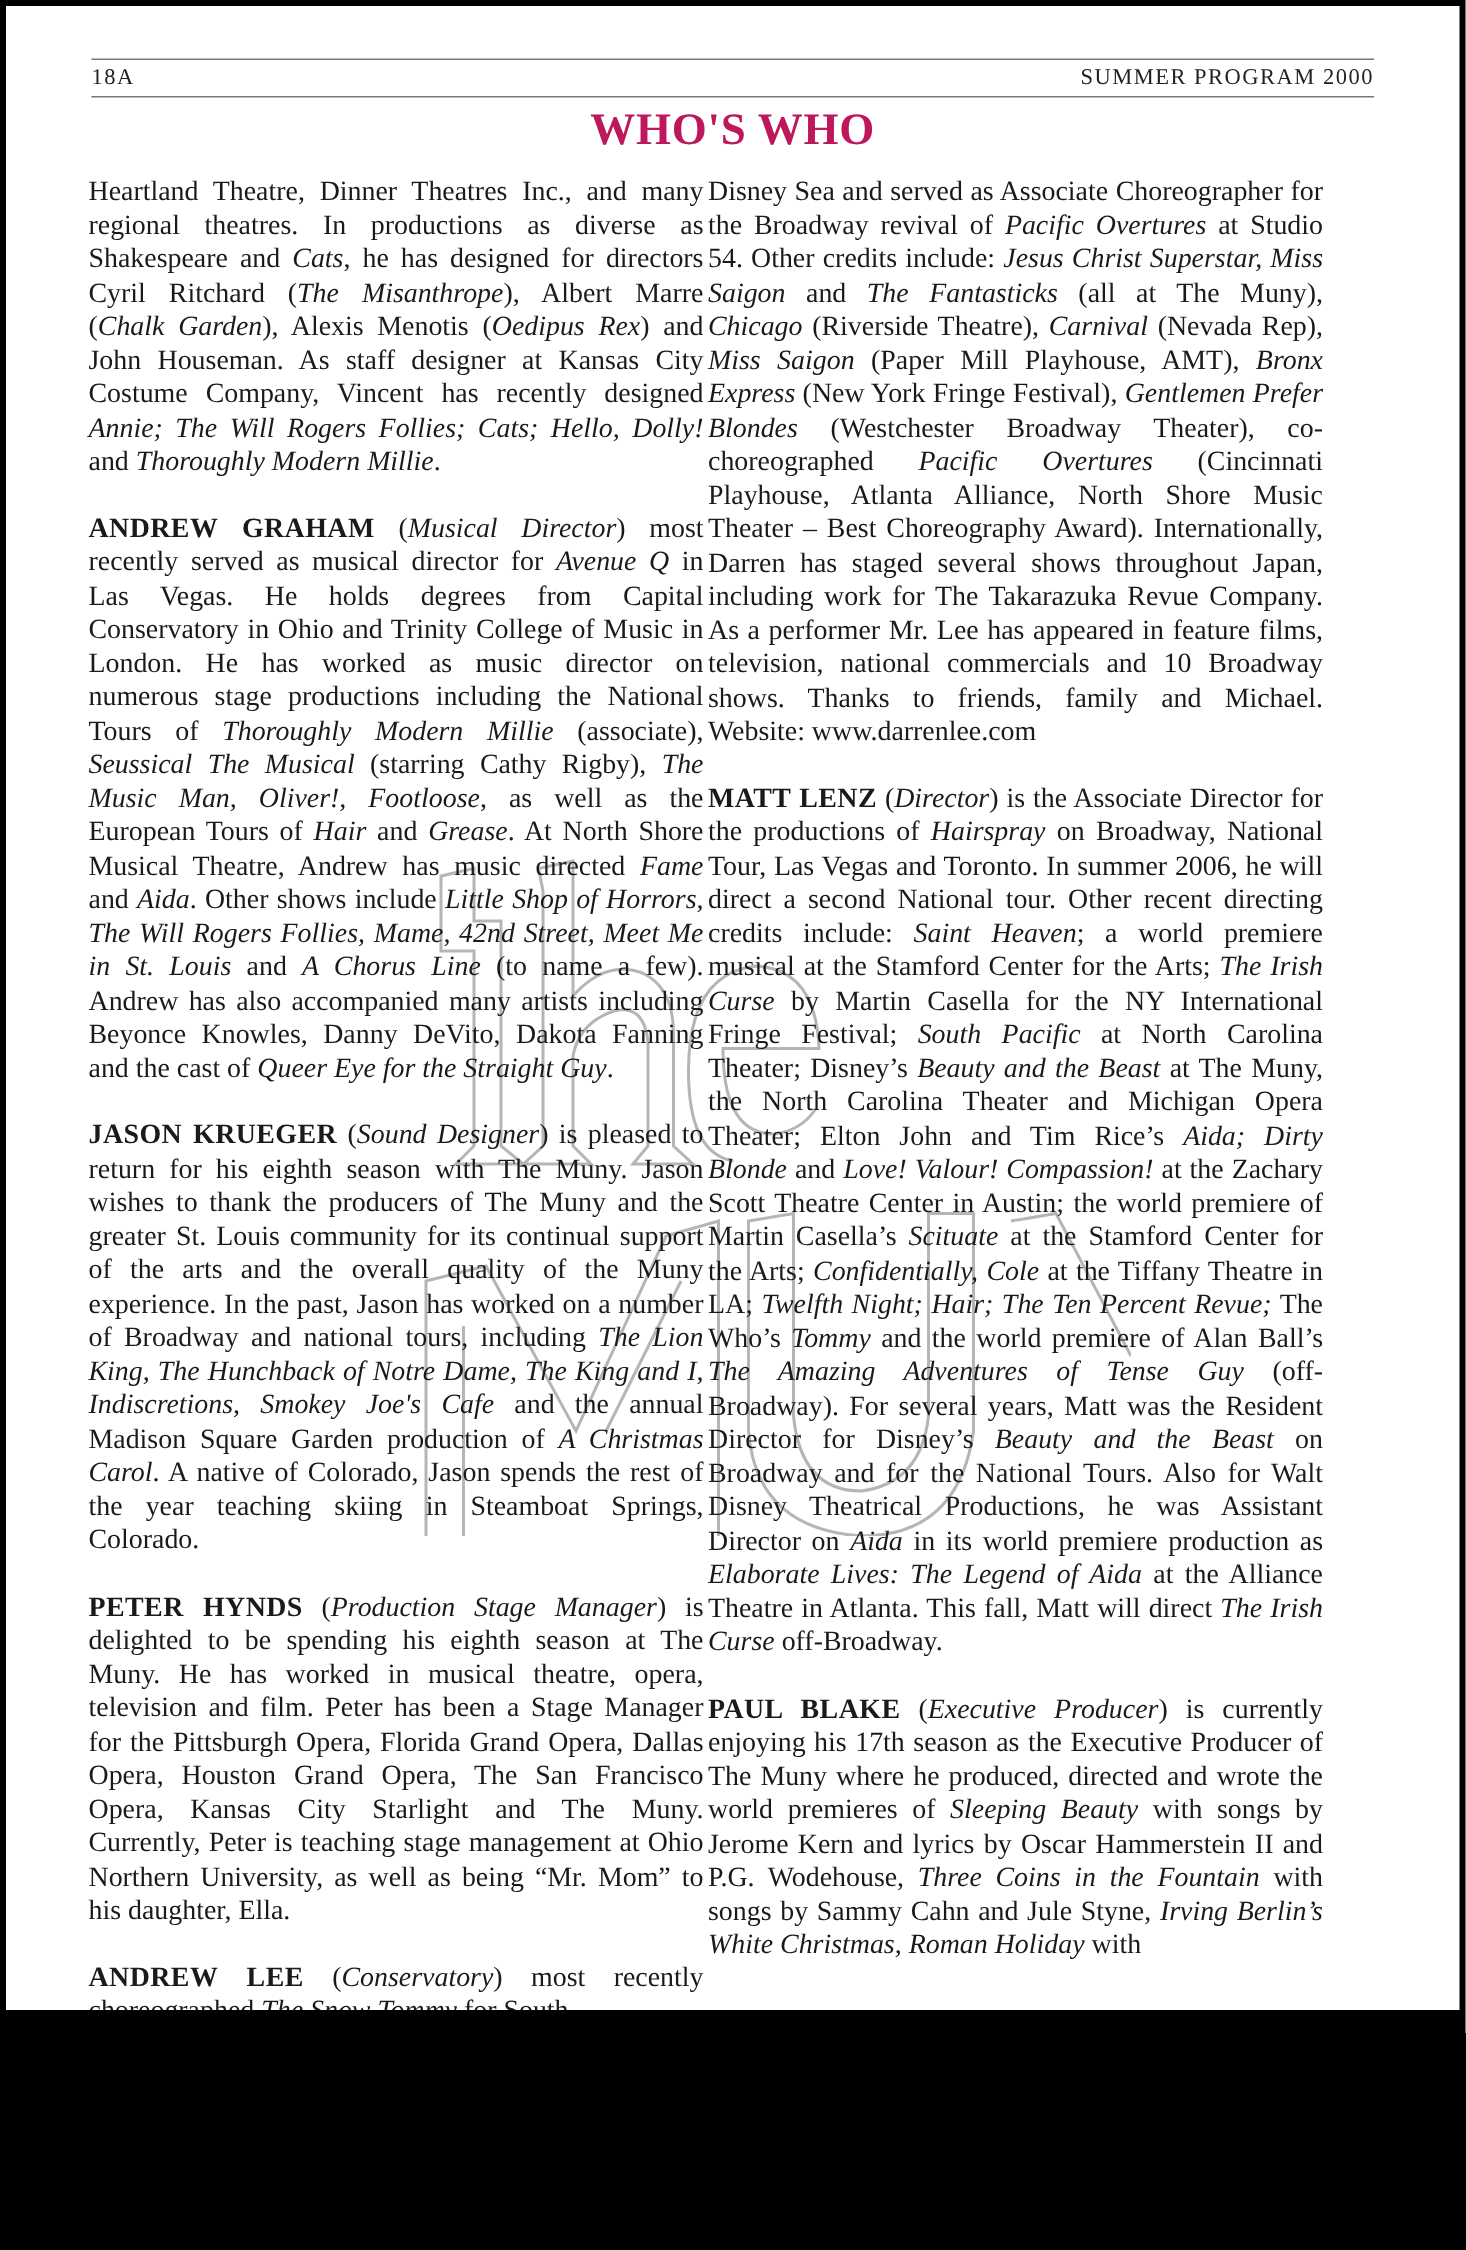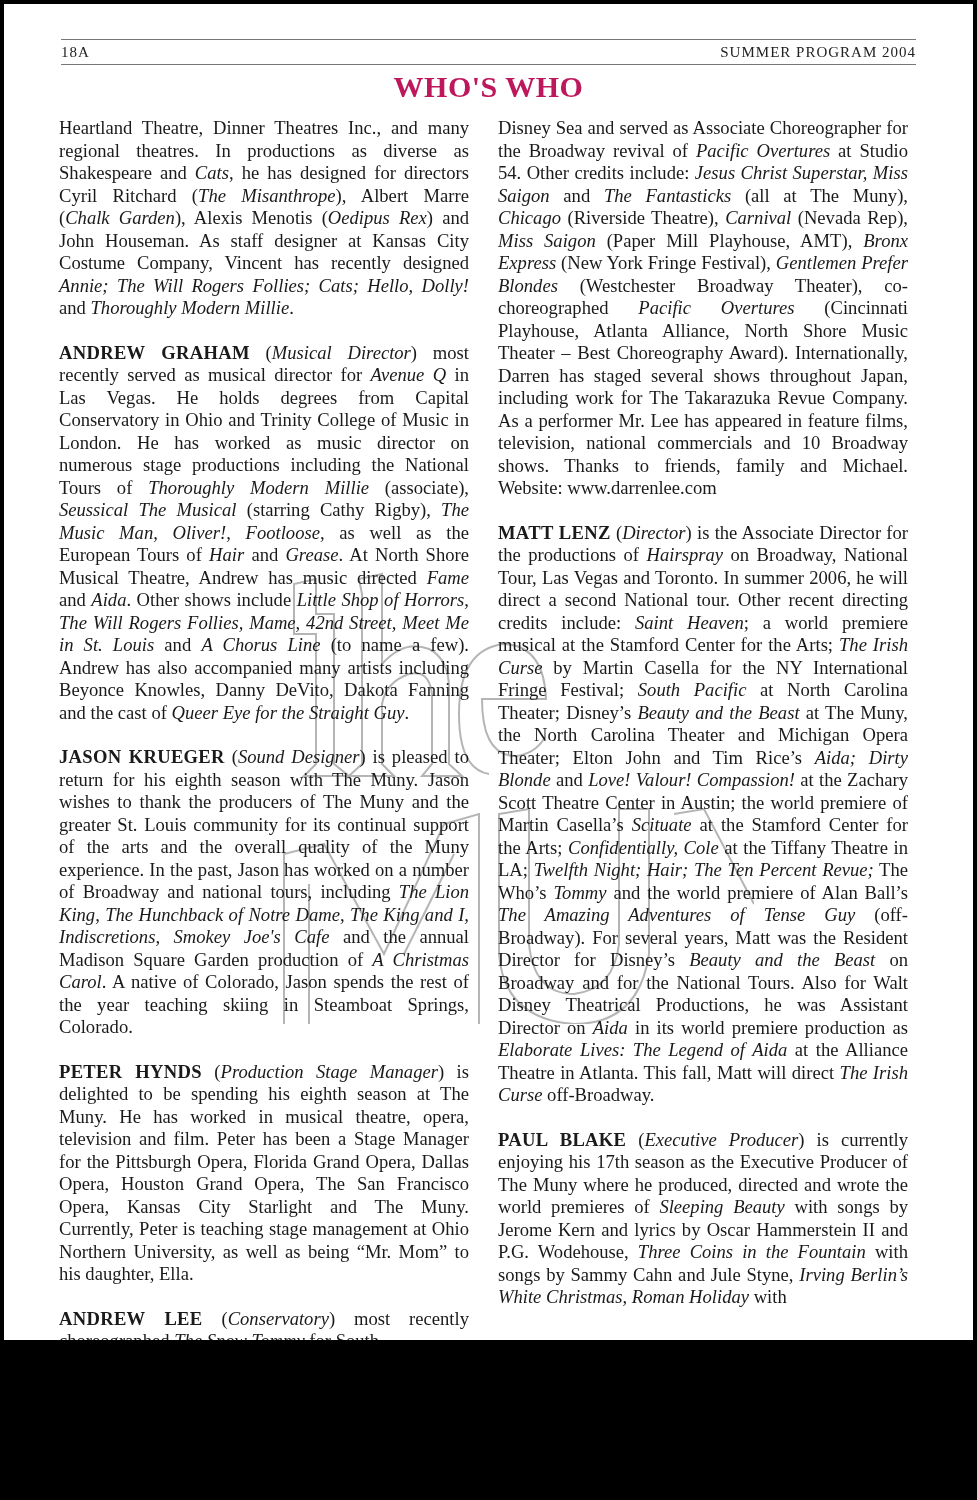--- a/index.html
+++ b/index.html
@@ -26,34 +26,34 @@
   .watermark {
     position: absolute; left: 250px; top: 520px; width: 500px; height: 500px;
     pointer-events: none; z-index: 0;
   }
   .col {
     position: absolute; top: 113px; width: 410px; z-index: 1;
     font-family: Liberation Serif, serif; font-size: 18.6px; line-height: 22.5px;
     color: #1a1a1a; text-align: justify; hyphens: none;
   }
   .col.left { left: 55px; }
-  .col.right { left: 494px; }
+  .col.right { left: 468px; }
   .bio { margin: 0 0 22px 0; }
   .bio.cont { margin-bottom: 22px; }
   .name { font-weight: bold; letter-spacing: 0.3px; }
   i { font-style: italic; }
 </style>
 </head>
 <body>
 
 <div class="page">
 
   <div class="running-head">
     <span>18A</span>
-    <span>SUMMER PROGRAM 2004</span>
+    <span>SUMMER PROGRAM 2000</span>
   </div>
 
   <div class="page-title">WHO'S WHO</div>
 
   <svg class="watermark" viewBox="0 0 500 500">
     <g fill="none" stroke="#b5b5b5" stroke-width="2">
 
       <path d="M40 90 L40 60 L62 55 L62 90 L80 90 L80 240 L95 252 L50 252 L62 240 L62 110 L40 110 Z"></path>
       <path d="M105 55 L128 50 L128 140 Q150 115 175 125 Q195 135 195 165 L195 240 L208 252 L168 252 L178 240 L178 170 Q175 145 155 150 Q132 158 128 180 L128 240 L140 252 L95 252 L108 240 L108 70 Z"></path>
       <path d="M235 250 Q205 245 205 190 Q205 125 250 120 Q290 122 292 175 L228 175 Q228 232 262 232 Q280 230 290 215"></path>

